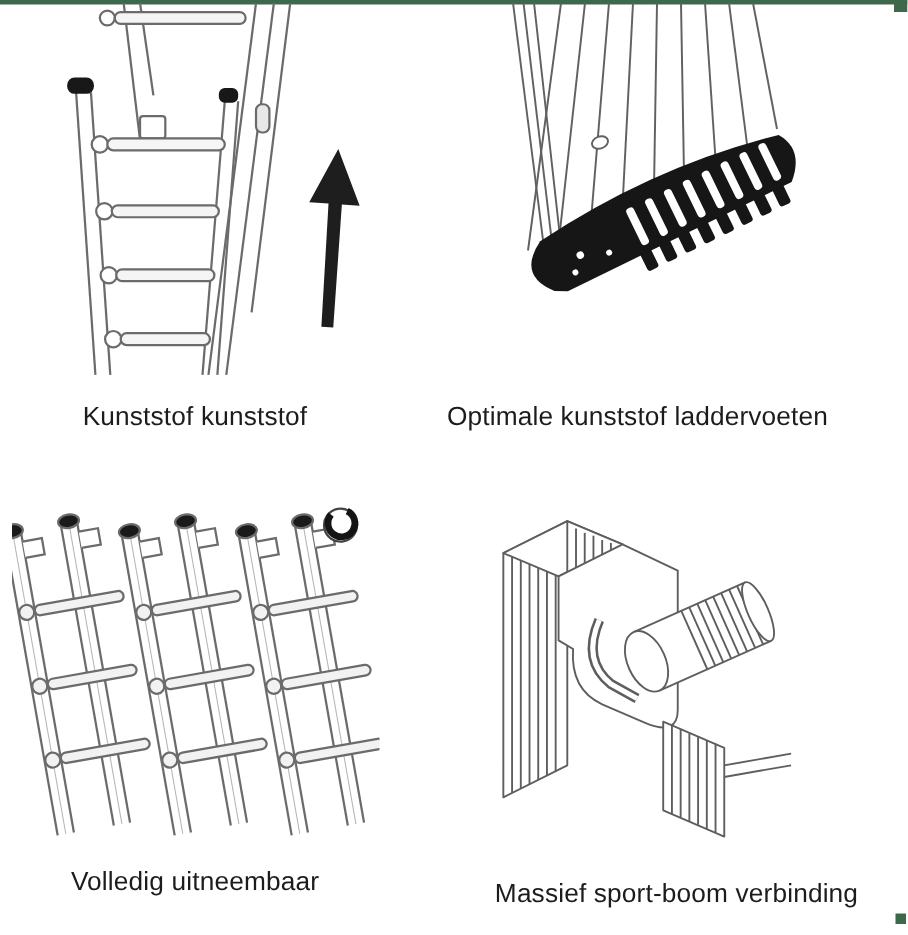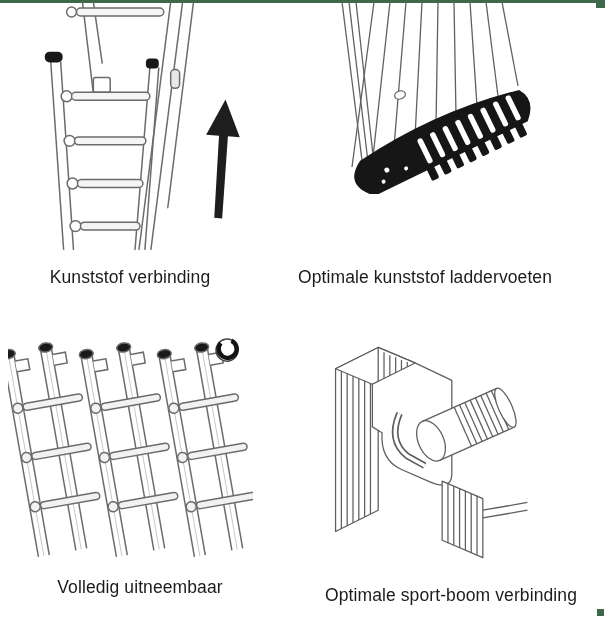--- a/index.html
+++ b/index.html
@@ -18,21 +18,21 @@
   #fig-foot    {left:312px;top:2px;   width:250px;height:232px;}
   #fig-sections{left:8px;  top:338px; width:245px;height:222px;}
   #fig-joint   {left:322px;top:318px; width:218px;height:242px;}
   .caption{
     position:absolute;text-align:center;
     font-size:17.5px;line-height:22px;color:#1c1c1c;
     letter-spacing:0.1px;
   }
   #cap-guide   {left:0px;  top:266px;width:260px;}
   #cap-foot    {left:290px;top:266px;width:270px;}
-  #cap-sections{left:10px;  top:576px;width:260px;}
+  #cap-sections{left:0;  top:576px;width:260px;}
   #cap-joint   {left:315px;top:584px;width:272px;}
 </style>
 </head>
 <body style="background: rgb(255, 255, 255);">
 
 <div id="top-line" class="green"></div>
 <div id="tr-square" class="green"></div>
 <div id="br-square" class="green"></div>
 
 <figure id="fig-guide">
@@ -185,16 +185,16 @@
       <line x1="142" y1="174" x2="142" y2="235"></line>
       <line x1="148" y1="176" x2="148" y2="237"></line>
       <line x1="154" y1="179" x2="154" y2="240"></line>
       <line x1="160" y1="181" x2="160" y2="242"></line>
       <line x1="166" y1="196" x2="212" y2="188"></line>
       <line x1="166" y1="204" x2="212" y2="196"></line>
     </g>
   </svg>
 </figure>
 
-<div class="caption" id="cap-guide">Kunststof verbinding</div>
+<div class="caption" id="cap-guide">Kunststof kunststof</div>
 <div class="caption" id="cap-foot">Optimale kunststof laddervoeten</div>
 <div class="caption" id="cap-sections">Volledig uitneembaar</div>
-<div class="caption" id="cap-joint">Optimale sport-boom verbinding</div>
+<div class="caption" id="cap-joint">Massief sport-boom verbinding</div>
 
 </body></html>

